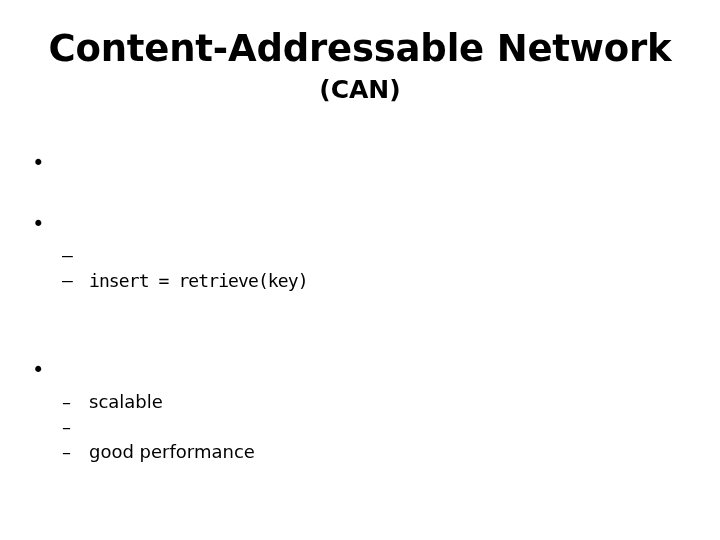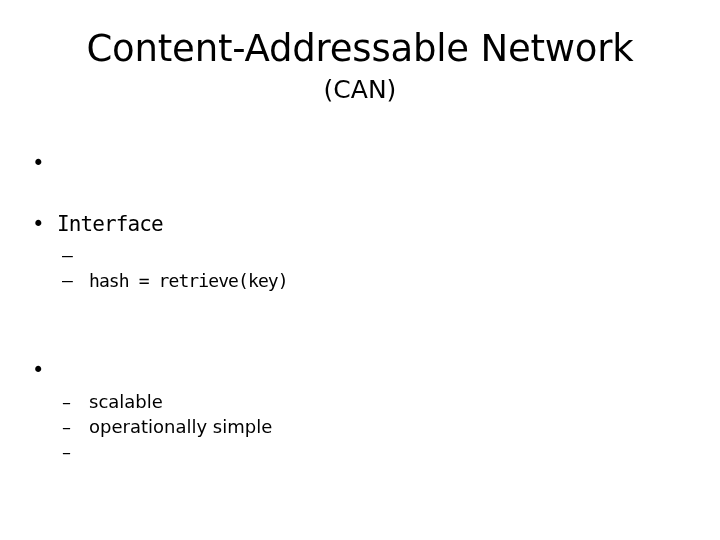--- a/index.html
+++ b/index.html
@@ -30,28 +30,28 @@
     left: 0;
     top: 26px;
     width: 720px;
     text-align: center;
   }
   .title-main {
     font-family: "DejaVu Sans", sans-serif;
     font-size: 37px;
     line-height: 46px;
     letter-spacing: -0.2px;
-    font-weight: 400;
+    font-weight: 700;
     white-space: nowrap;
   }
   .title-sub {
     font-family: "DejaVu Sans", sans-serif;
     font-size: 25px;
     line-height: 32px;
-    font-weight: 400;
+    font-weight: 700;
     margin-top: 2px;
   }
 
   
   .body-list {
     position: absolute;
     left: 0;
     top: 150px;
     width: 720px;
   }
@@ -114,51 +114,50 @@
   <div class="body-list">
 
     <div class="bullet-row lvl1 f-geo">
       <span class="marker">•</span>
     </div>
 
     <div class="gap-lg"></div>
 
     <div class="bullet-row lvl1 f-geo">
       <span class="marker">•</span>
-      <span>Interface</span>
     </div>
 
     <div class="gap-sm"></div>
 
     <div class="bullet-row lvl2 f-geo">
       <span class="marker">–</span>
     </div>
 
     <div class="bullet-row lvl2 f-geo">
       <span class="marker">–</span>
-      <span>hash = retrieve(key)</span>
+      <span>insert = retrieve(key)</span>
     </div>
 
     <div class="gap-lg"></div>
     <div class="gap-md"></div>
 
     <div class="bullet-row lvl1 f-comic">
       <span class="marker">•</span>
     </div>
 
     <div class="gap-sm"></div>
 
     <div class="bullet-row lvl2 f-comic">
       <span class="marker">–</span>
       <span>scalable</span>
     </div>
 
     <div class="bullet-row lvl2 f-comic">
       <span class="marker">–</span>
-      <span>operationally simple</span>
     </div>
 
     <div class="bullet-row lvl2 f-comic">
       <span class="marker">–</span>
+      <span>good performance</span>
     </div>
 
   </div>
 </div>
 
 </body></html>

